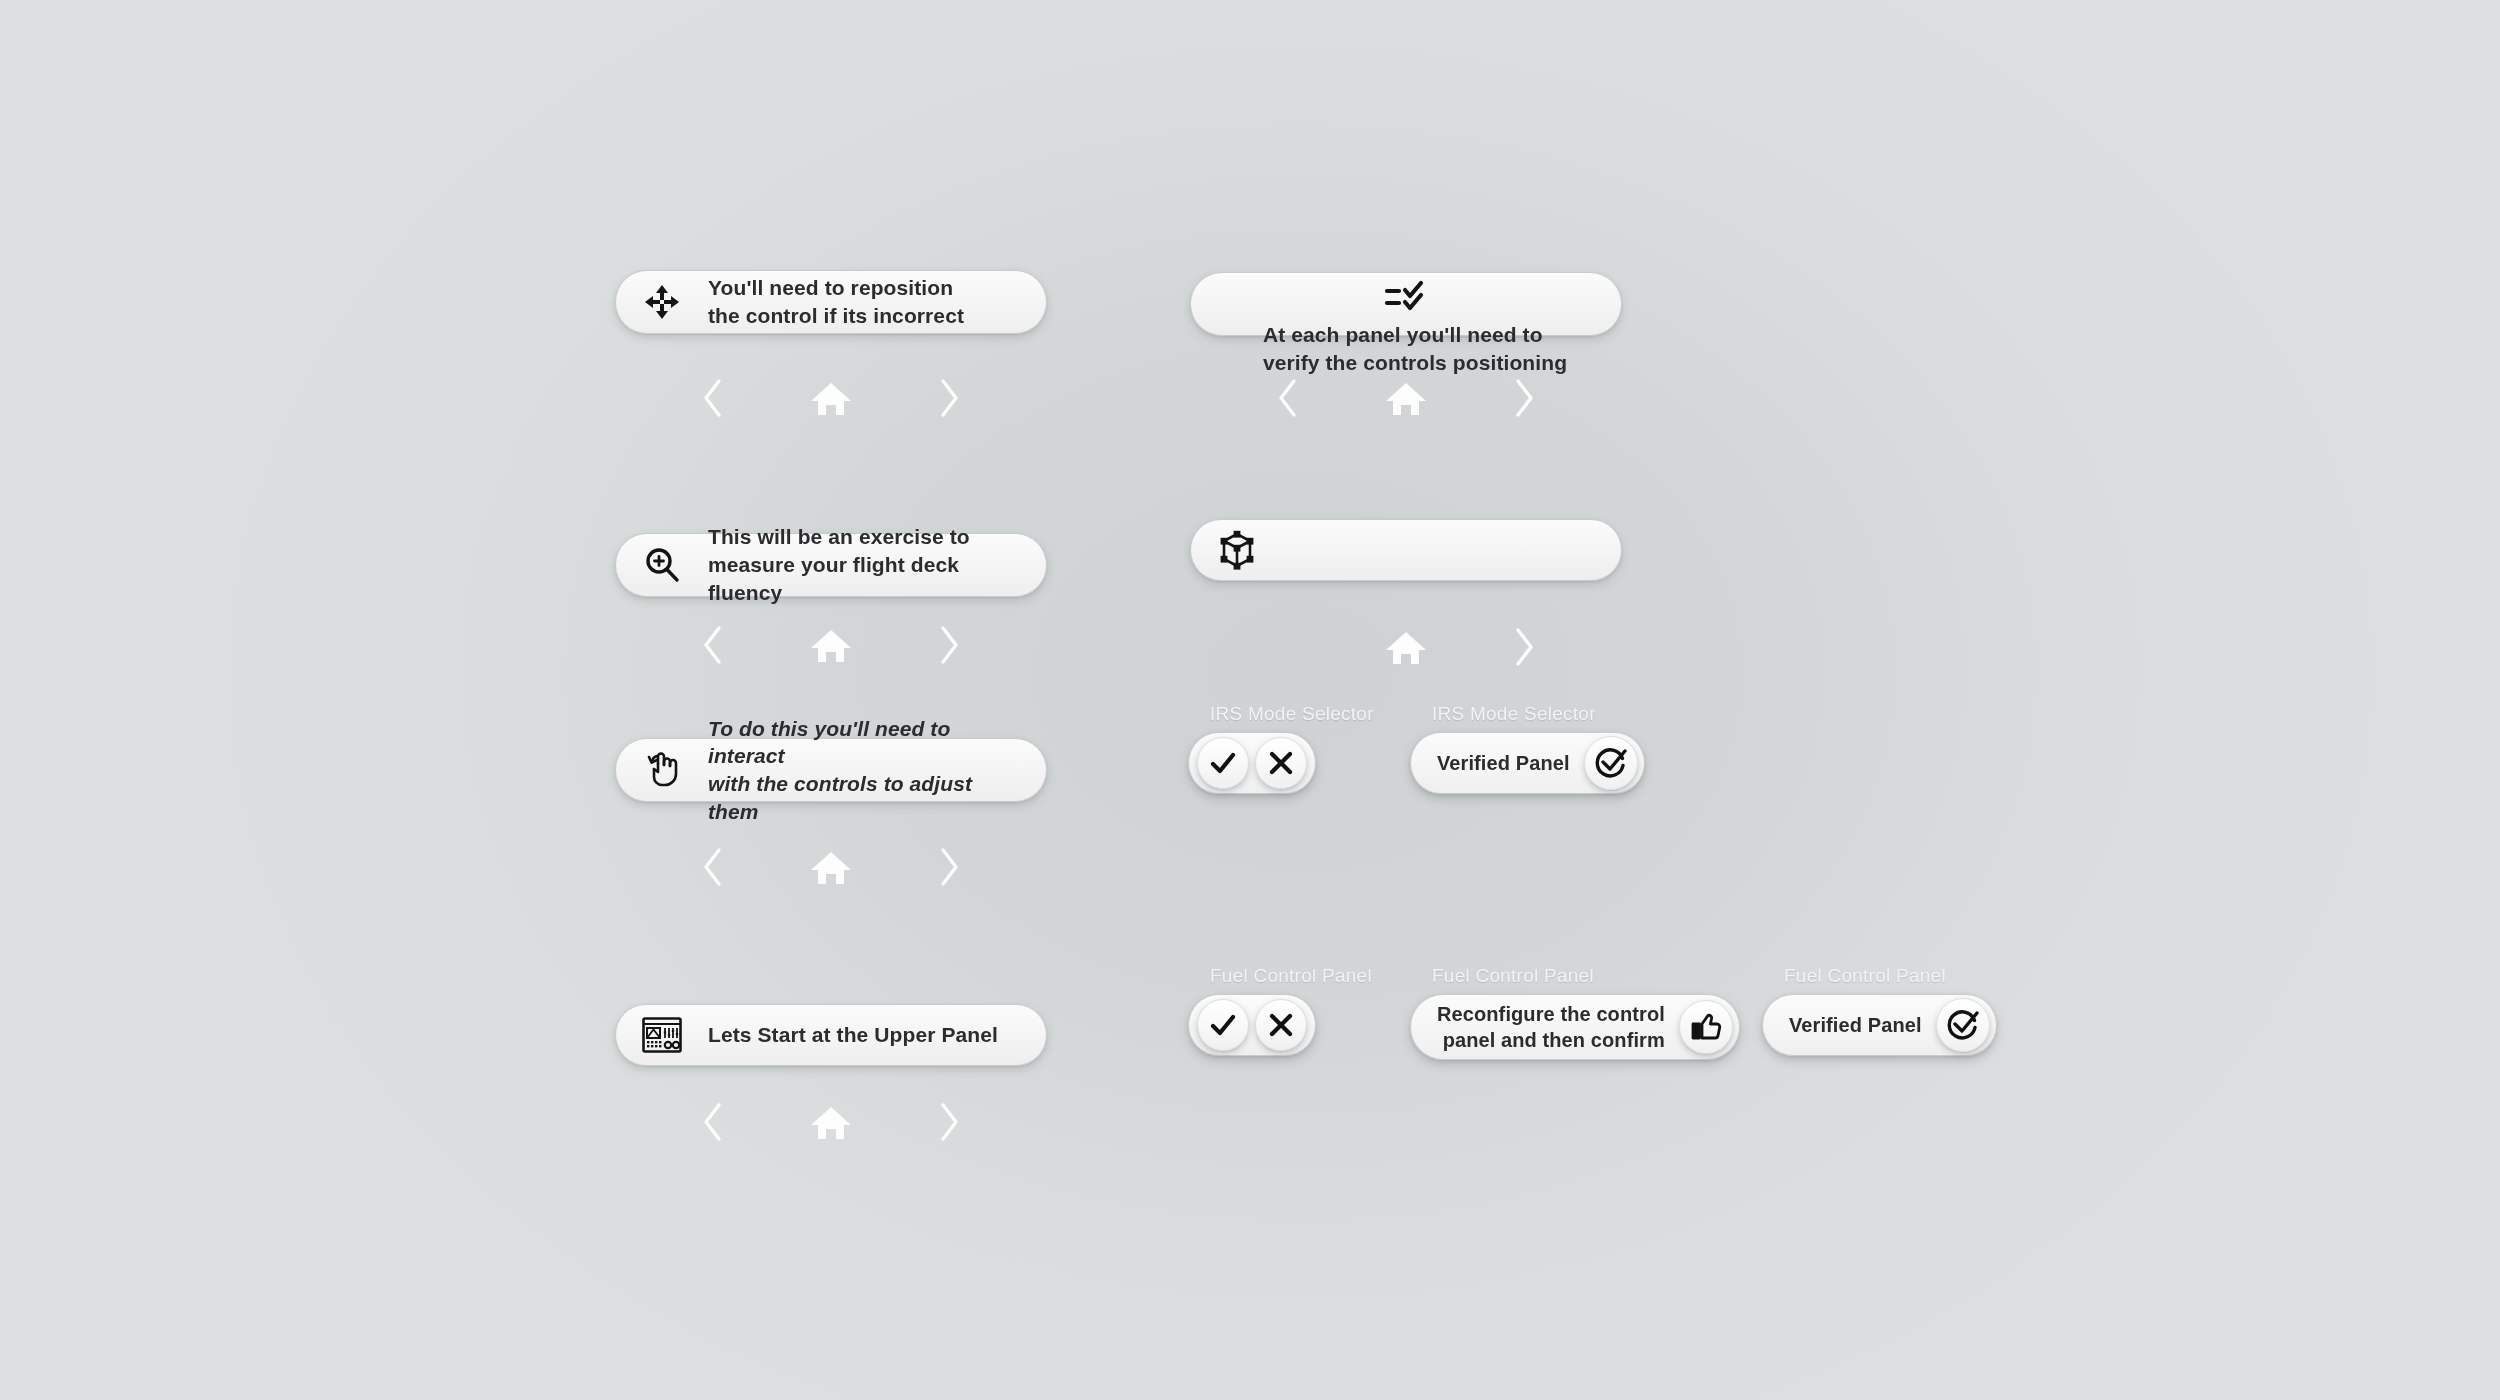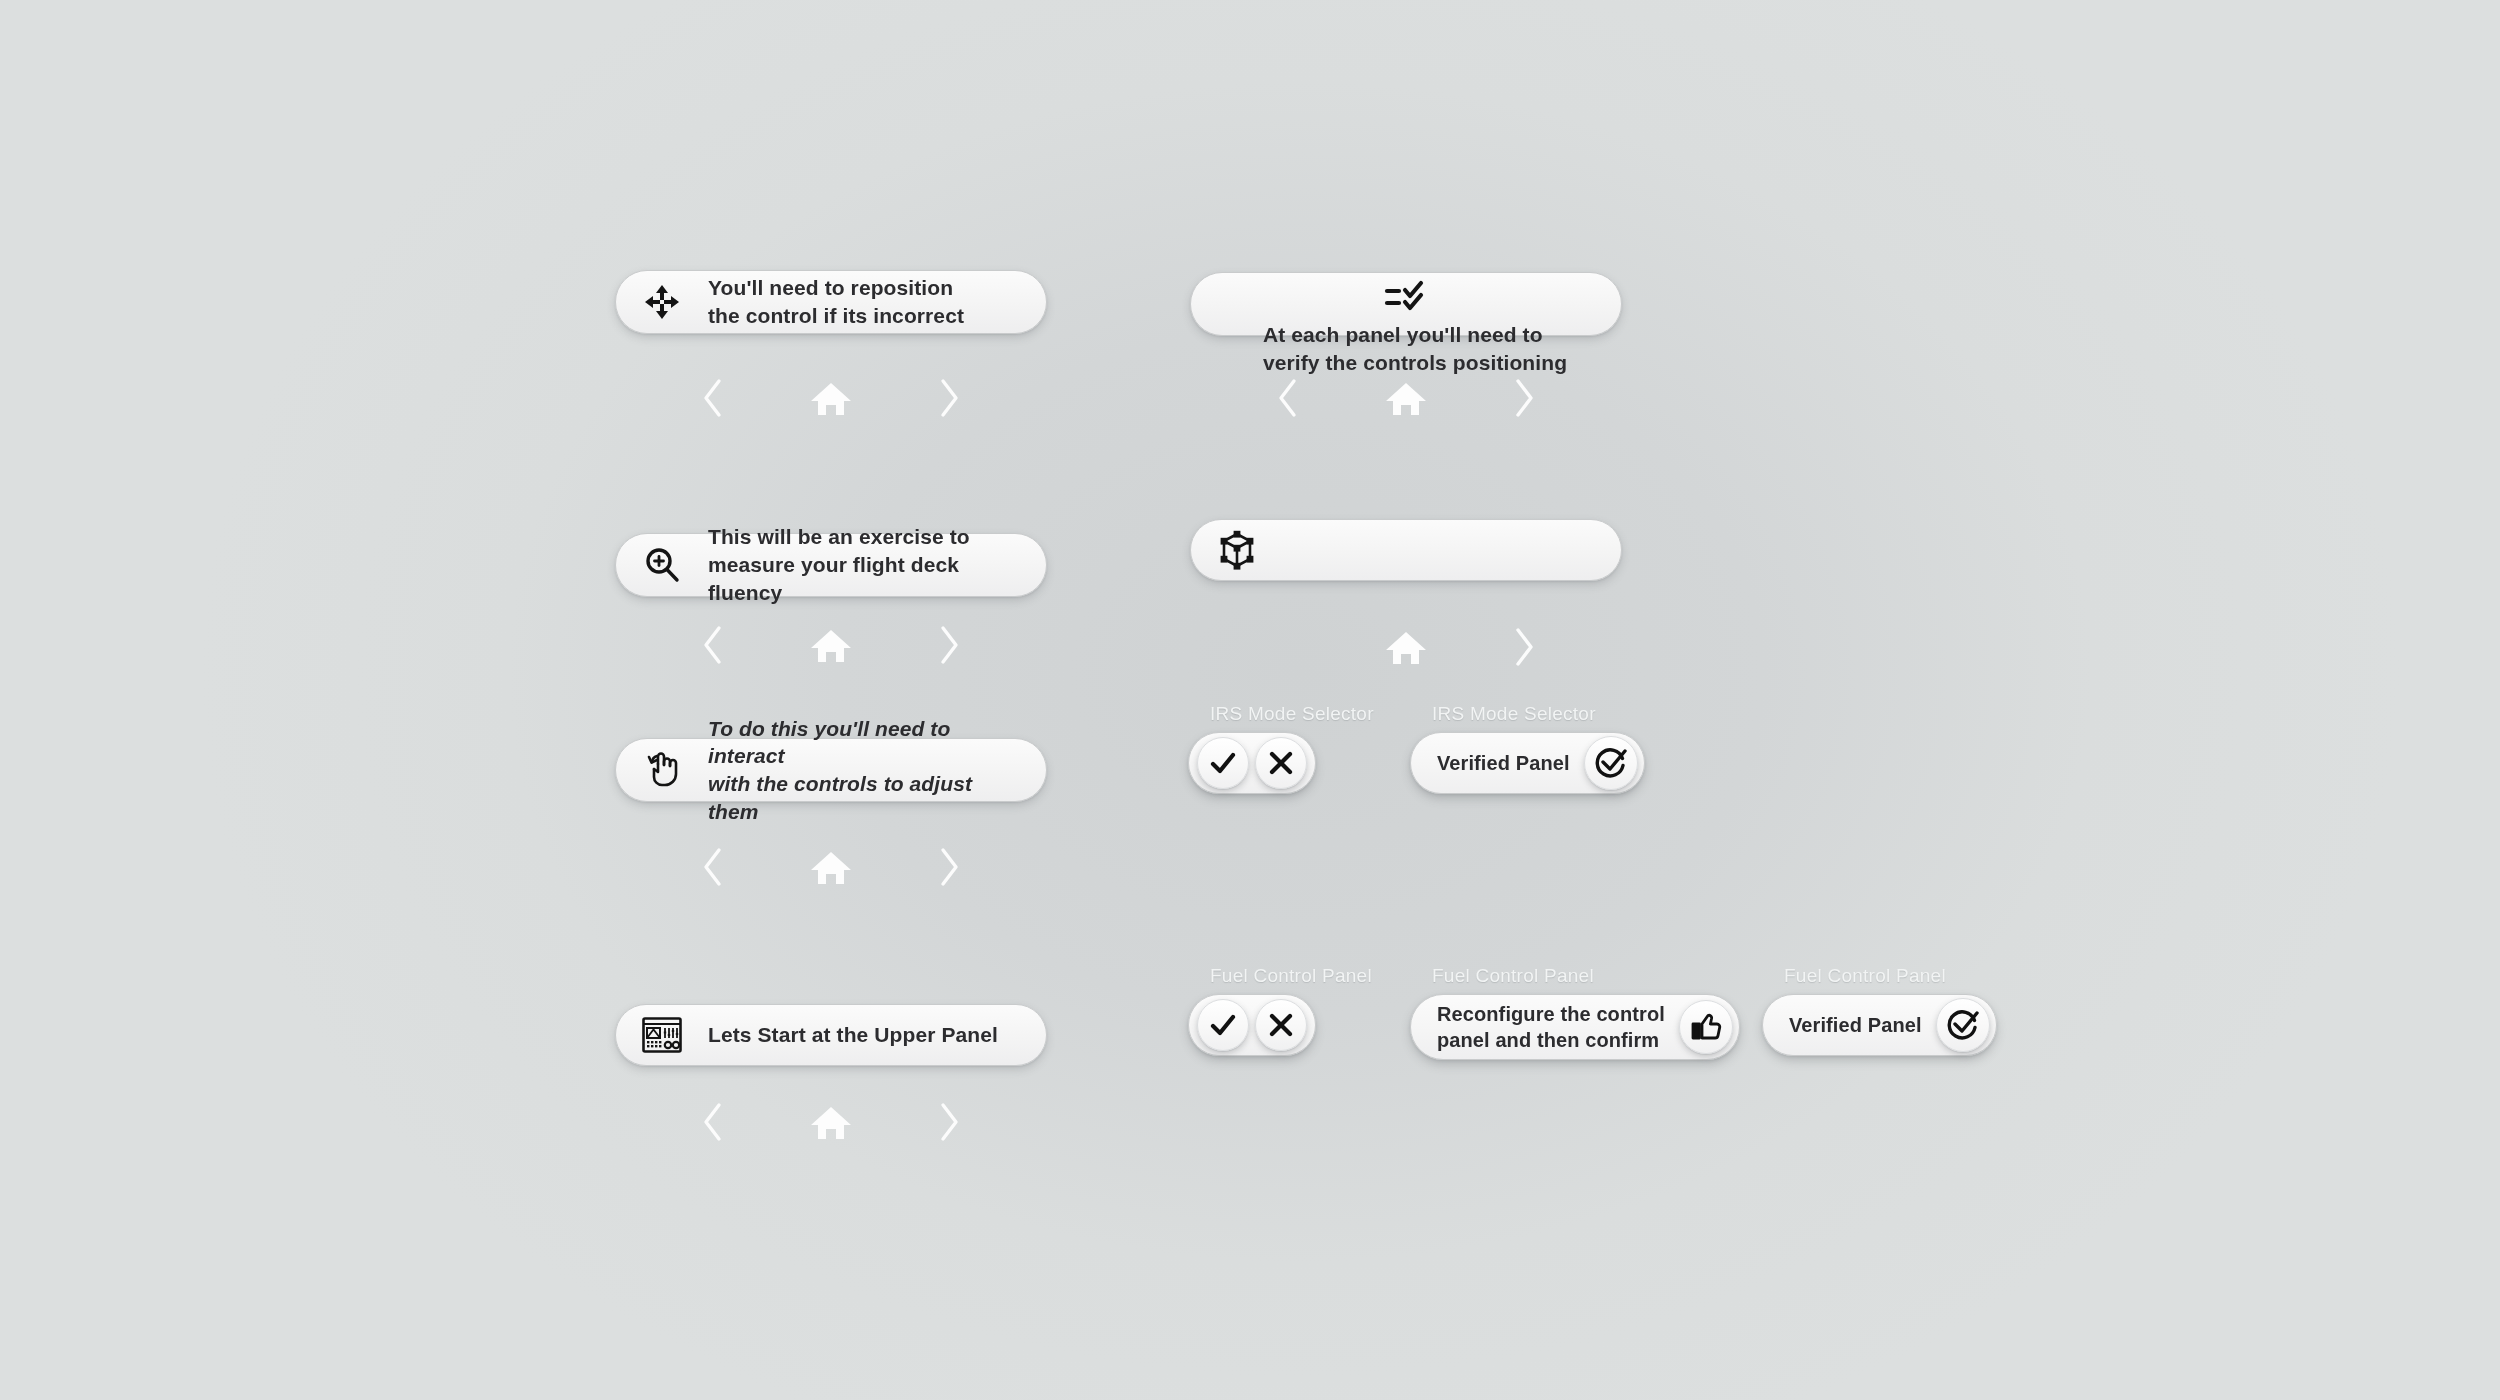--- a/index.html
+++ b/index.html
@@ -85,21 +85,21 @@
     border-radius: 50%;
     background: linear-gradient(180deg, #ffffff 0%, #f7f7f7 60%, #f0f0f1 100%);
     border: 1px solid #dcdee0;
     box-shadow: 0 3px 6px rgba(85,90,95,0.28), 0 1px 1px rgba(85,90,95,0.12);
     display: flex; align-items: center; justify-content: center;
     color: #111;
   }
   .round-btn svg { display: block; }
 
   
-  .pill.labeled { height: 62px; padding: 0 6px 0 26px; gap: 14px; }
+  .pill.labeled { height: 62px; padding: 0 6px 0 26px; gap: 14px; text-align: right; }
   .pill-text {
     color: #2c2c2f;
     font-size: 20px;
     font-weight: 700;
     line-height: 1.3;
     white-space: pre-line;
     letter-spacing: .1px;
   }
   .pill.labeled .round-btn { width: 54px; height: 54px; }
 </style>

